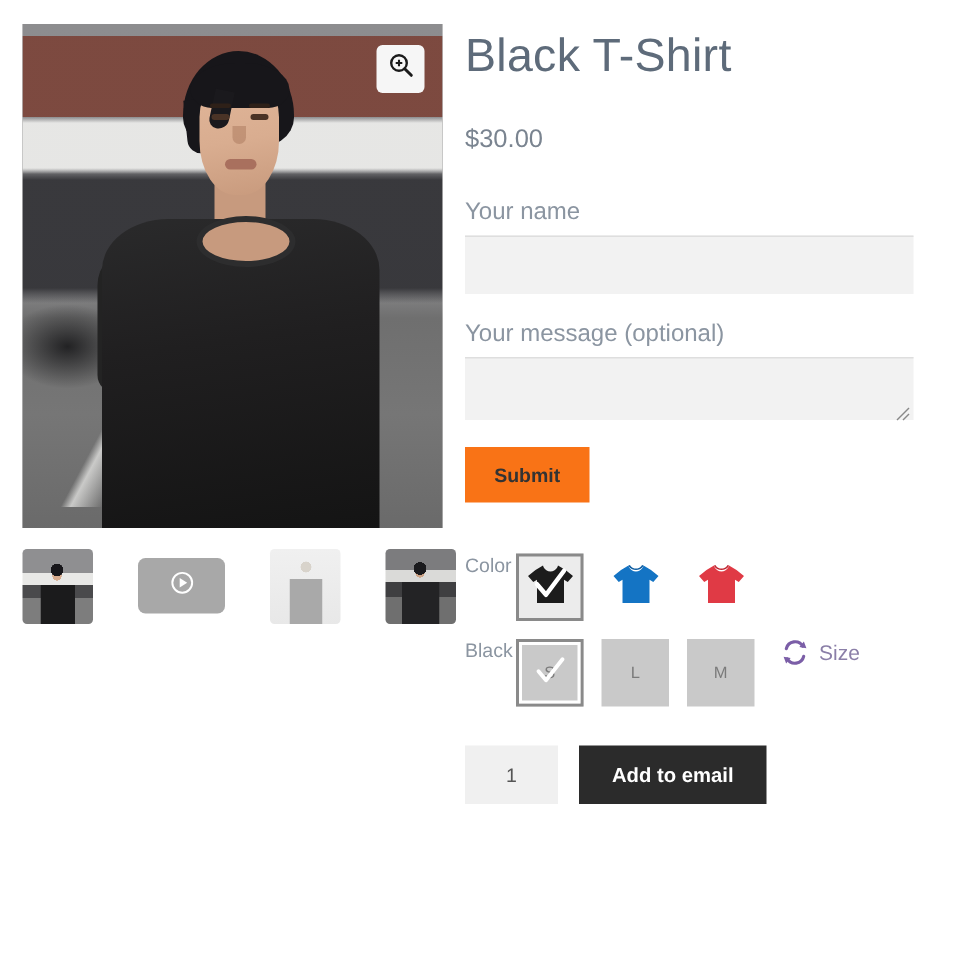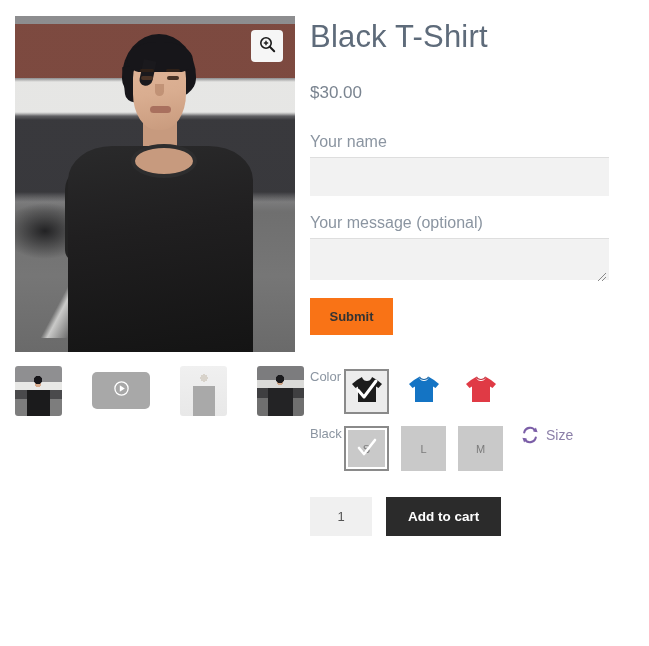--- a/index.html
+++ b/index.html
@@ -624,17 +624,17 @@
               <polygon points="3.1,16.4 1.4,11.8 6.1,12.7" fill="#7b5ea7"></polygon>
             </svg>
           </span>
           <span>Size</span>
         </a>
       </div>
     </div>
 
     <div class="cart-row">
       <input class="qty-input" type="text" value="1" style="">
-      <button class="addtocart-btn">Add to cart</button>
+      <button class="addtocart-btn">Add to email</button>
     </div>
 
   </div>
 </div>
 
 </body></html>

